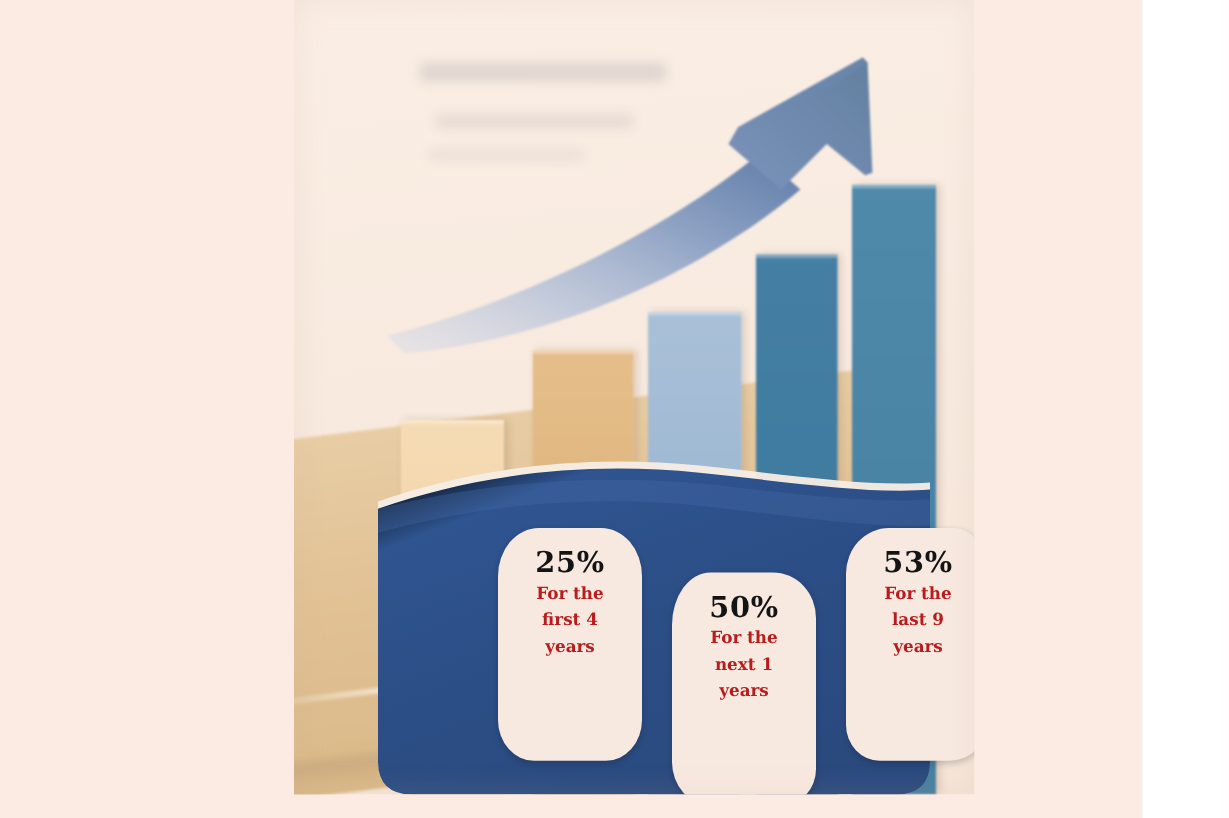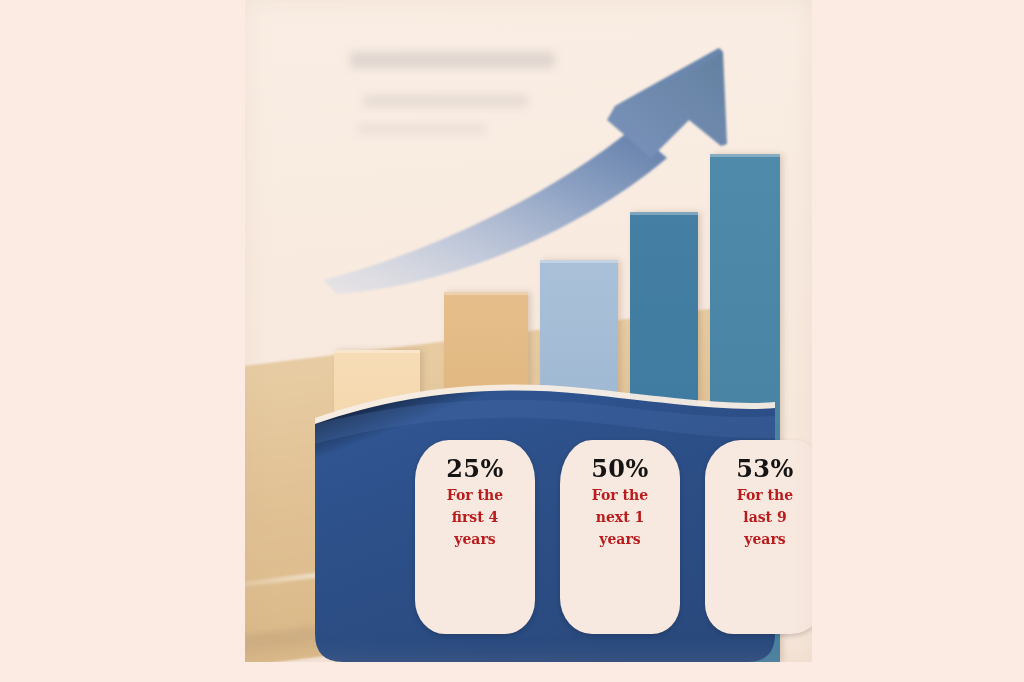--- a/index.html
+++ b/index.html
@@ -5,21 +5,21 @@
   * { margin:0; padding:0; box-sizing:border-box; }
 
   html, body {
     width:1024px; height:682px;
     overflow:hidden;
     font-family:"Liberation Serif", serif;
   }
 
   #stage {
     position:relative;
-    width:1024px; height:682px;
+    width:952px; height:682px;
     background:#FBEBE2;
     overflow:hidden;
   }
 
   
   #photo {
     position:absolute;
     left:245px; top:0px;
     width:567px; height:662px;
     background:
@@ -124,21 +124,21 @@
     background:#F8E9E0;
     border-radius:34px 34px 30px 30px / 40px 40px 34px 34px;
     padding:14px 6px 12px;
     display:flex;
     flex-direction:column;
     align-items:center;
     justify-content:flex-start;
     gap:2px;
     box-shadow:0 2px 5px rgba(0,0,0,.18);
   }
-  .card.c2{ border-radius:32px 36px 28px 32px / 44px 38px 30px 36px; }
+  .card.c2{ border-radius:32px 36px 28px 32px / 44px 38px 30px 36px;margin-top:37px; }
   .card.c3{ border-radius:36px 30px 34px 28px / 38px 44px 36px 30px; }
 
   .pct{
     font-family:"DejaVu Serif", serif;
     font-weight:700;
     font-size:24px;
     color:#141414;
     letter-spacing:.5px;
     line-height:1.25;
   }

